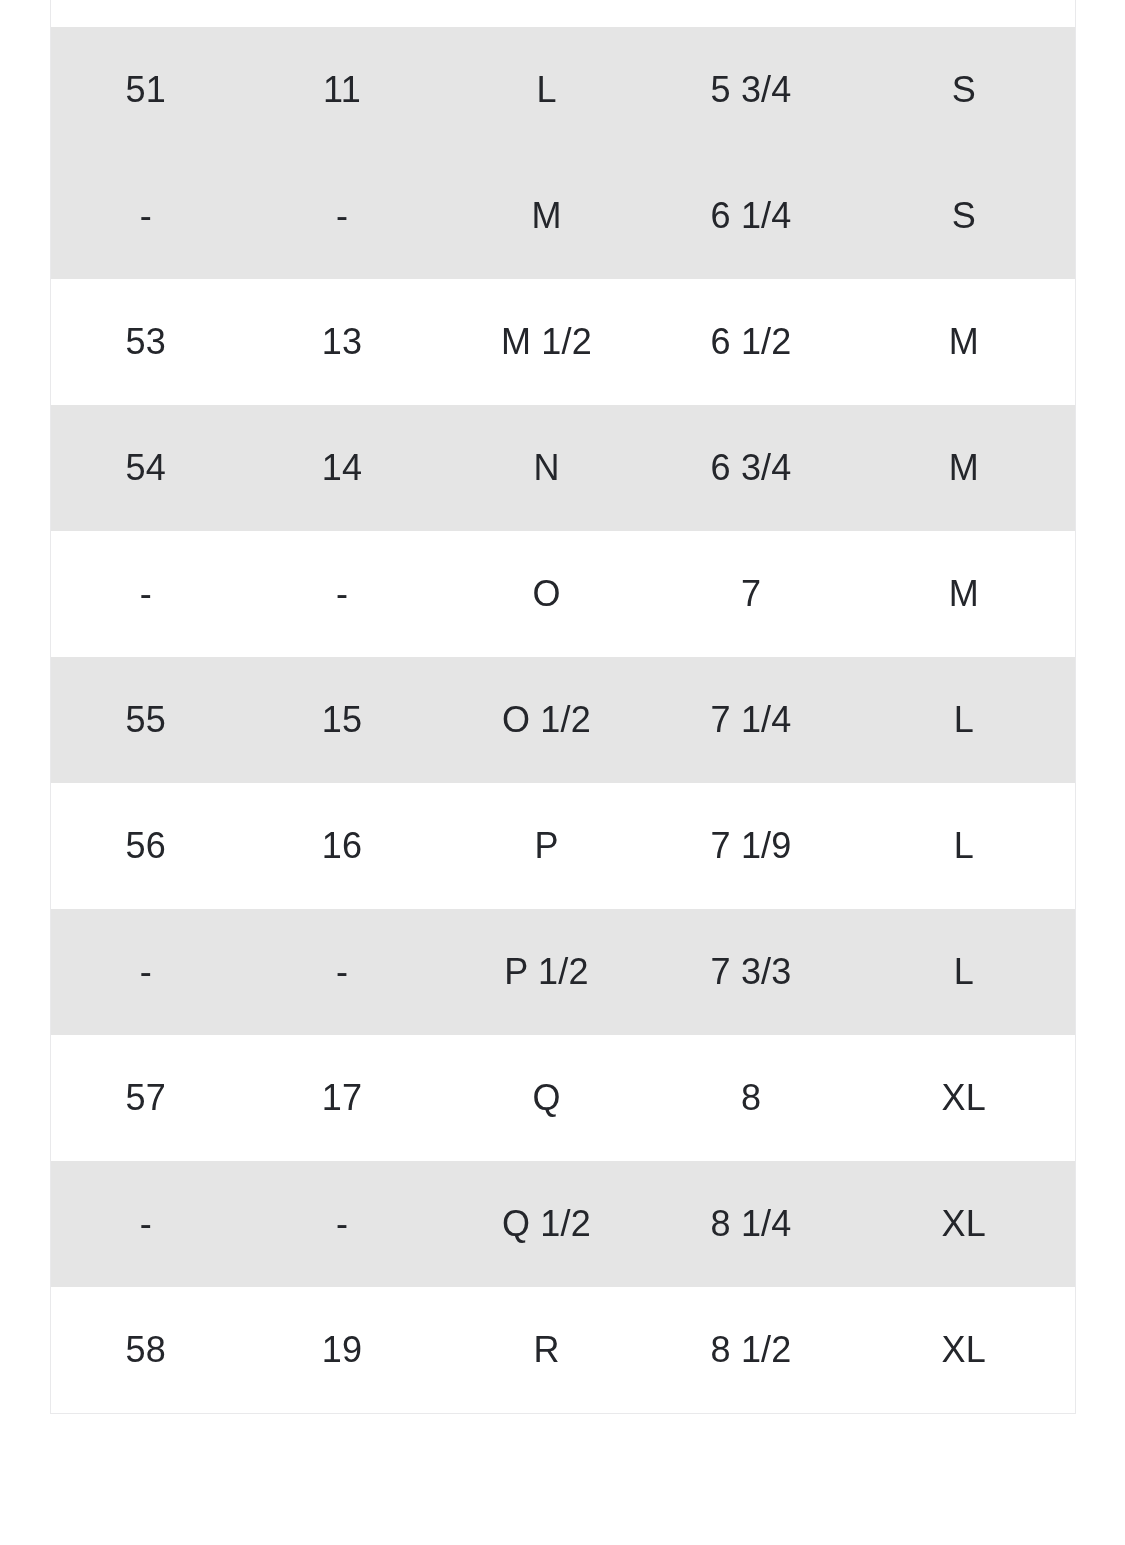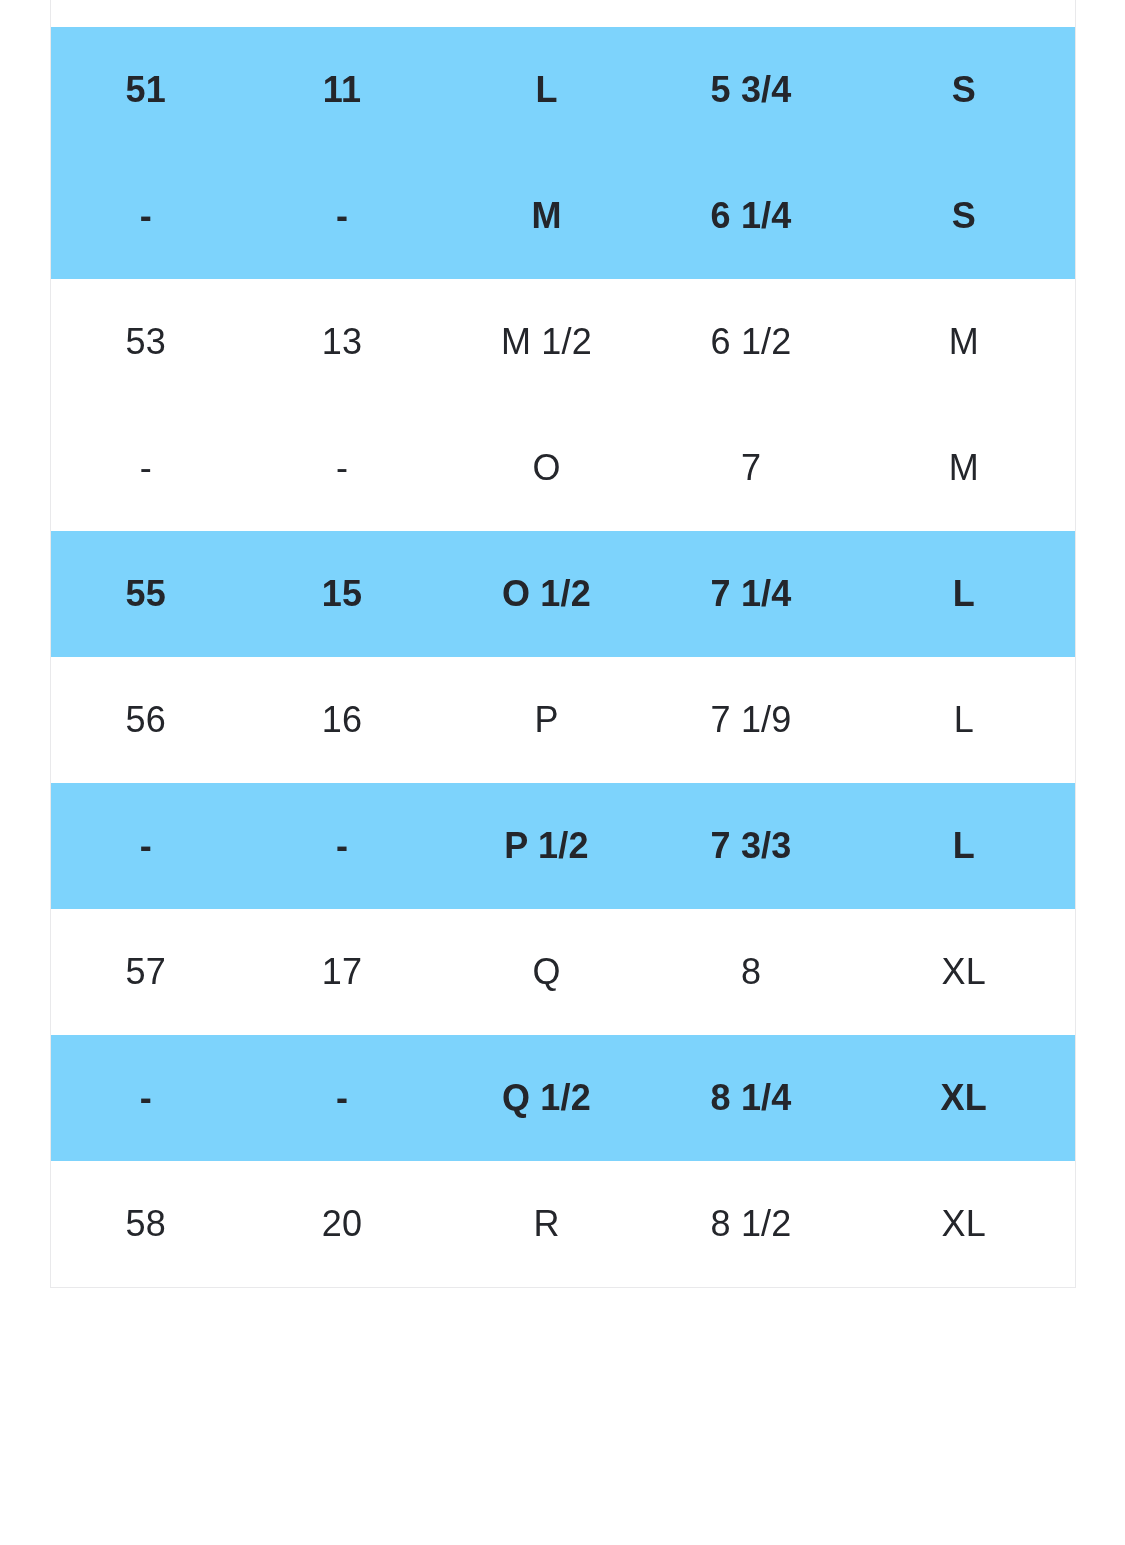--- a/index.html
+++ b/index.html
@@ -49,22 +49,21 @@
     font-size: 36px;
     line-height: 1.2;
     color: #24262b;
     font-weight: 400;
     letter-spacing: 0.2px;
     border: 0;
     background: #ffffff;
   }
 
   table.size-table tr.striped td {
-    background: #7dd3fc;
-    font-weight: bold;
+    background: #e5e5e5;
   }
 
   
   table.size-table tr.clipped td {
     background: #ffffff;
   }
 </style>
 </head>
 <body>
 
@@ -99,20 +98,27 @@
           <td>6 1/4</td>
           <td>S</td>
         </tr>
         <tr>
           <td>53</td>
           <td>13</td>
           <td>M 1/2</td>
           <td>6 1/2</td>
           <td>M</td>
         </tr>
+        <tr class="striped">
+          <td>54</td>
+          <td>14</td>
+          <td>N</td>
+          <td>6 3/4</td>
+          <td>M</td>
+        </tr>
         <tr>
           <td>-</td>
           <td>-</td>
           <td>O</td>
           <td>7</td>
           <td>M</td>
         </tr>
         <tr class="striped">
           <td>55</td>
           <td>15</td>
@@ -143,20 +149,20 @@
         </tr>
         <tr class="striped">
           <td>-</td>
           <td>-</td>
           <td>Q 1/2</td>
           <td>8 1/4</td>
           <td>XL</td>
         </tr>
         <tr>
           <td>58</td>
-          <td>20</td>
+          <td>19</td>
           <td>R</td>
           <td>8 1/2</td>
           <td>XL</td>
         </tr>
       </tbody>
   </table>
 </div>
 
 </body></html>

